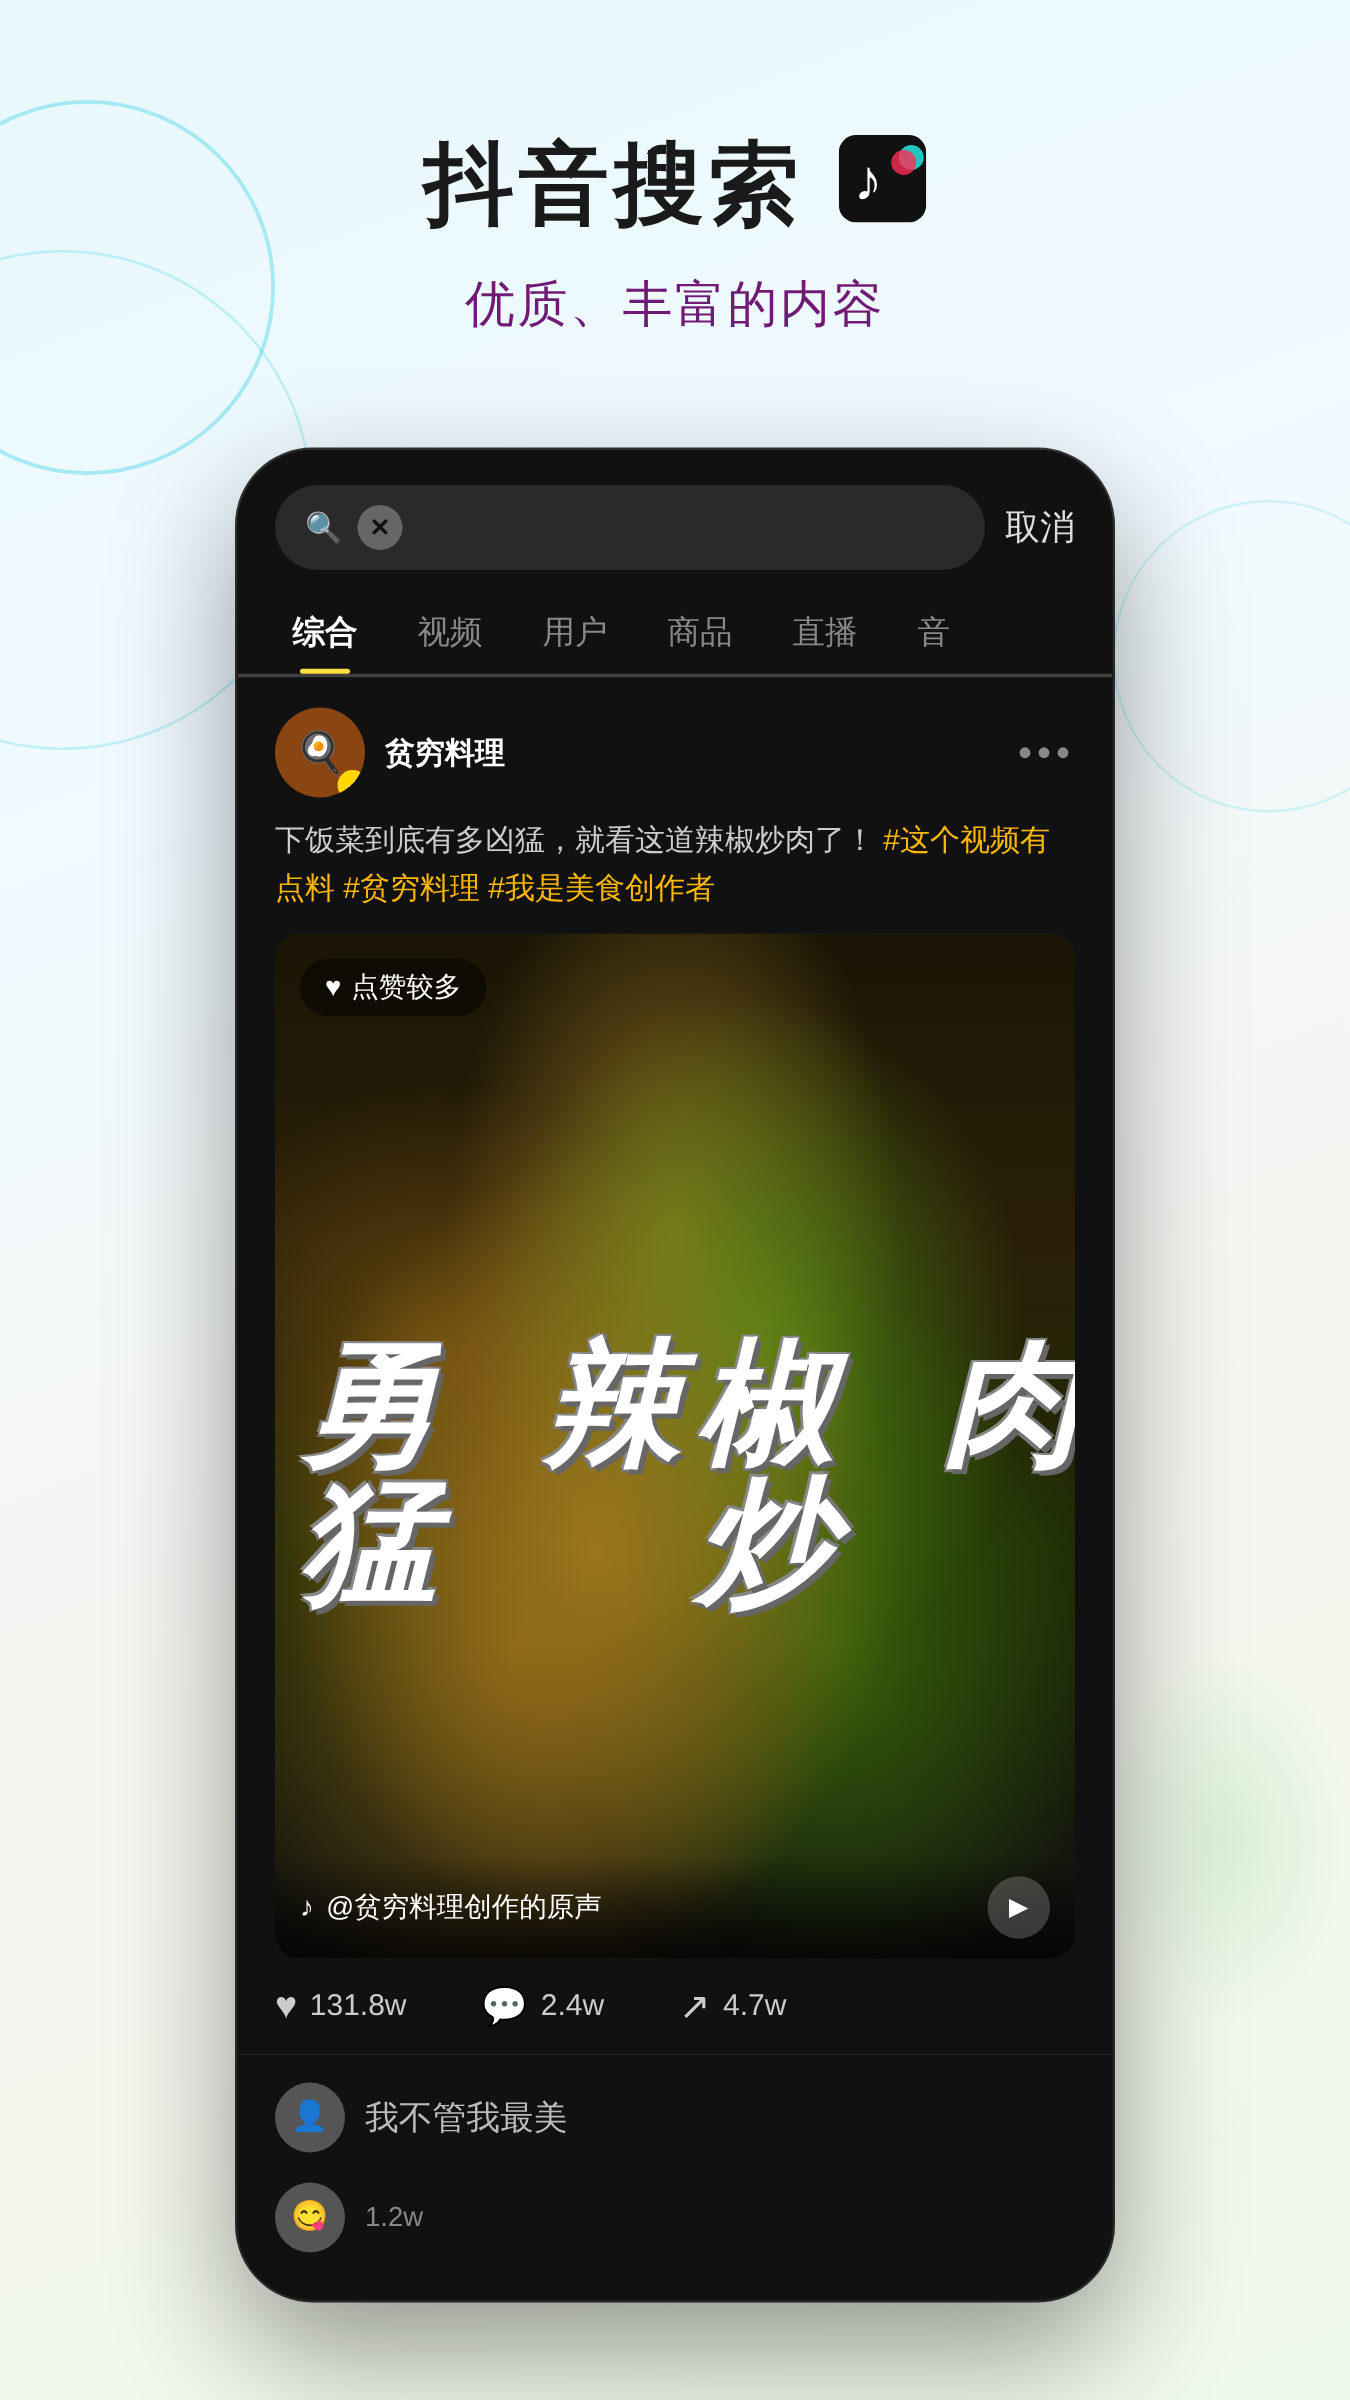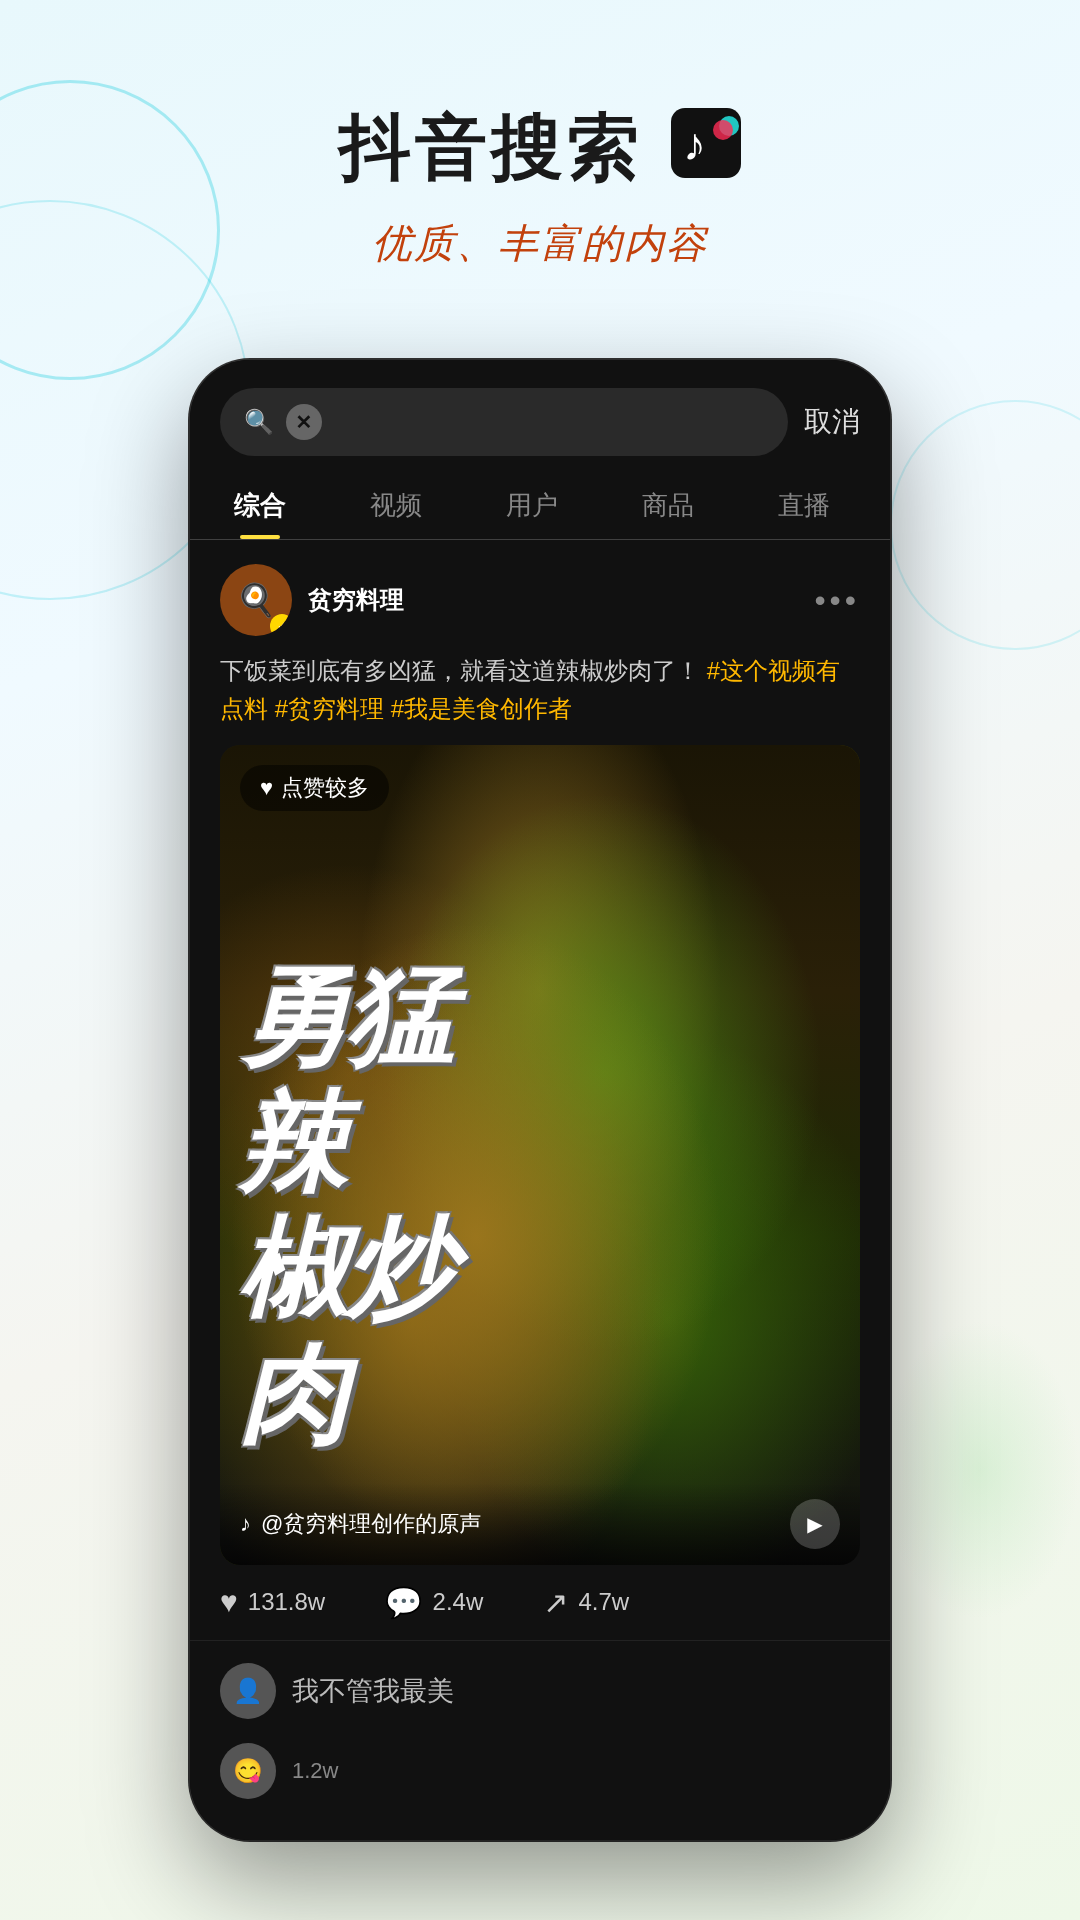--- a/index.html
+++ b/index.html
@@ -69,24 +69,23 @@
 
     .main-title {
       font-size: 72px;
       font-weight: 900;
       color: #1a1a1a;
       letter-spacing: 4px;
     }
 
     .subtitle {
       font-size: 40px;
-      color: #c2410c;
+      color: #701a75;
       font-weight: 400;
       letter-spacing: 2px;
-      font-style: italic;
     }
 
     
     .phone-container {
       position: absolute;
       top: 360px;
       left: 50%;
       transform: translateX(-50%);
       width: 700px;
       height: 1480px;
@@ -158,23 +157,22 @@
     .cancel-btn {
       font-size: 28px;
       color: #ddd;
       white-space: nowrap;
     }
 
     
     .tabs-row {
       display: flex;
       padding: 0 20px;
-      border-bottom: 1px solid #404040;
+      border-bottom: 3px solid #404040;
       background: #111;
-      gap: 36px;
     }
 
     .tab-item {
       padding: 16px 24px;
       font-size: 26px;
       color: #888;
       position: relative;
       white-space: nowrap;
     }
 
@@ -306,21 +304,21 @@
       font-size: 22px;
     }
 
     
     .video-text-overlay {
       position: absolute;
       left: 20px;
       top: 50%;
       transform: translateY(-40%);
       display: flex;
-      flex-direction: column;
+      flex-direction: row;
       gap: 16px;
     }
 
     .video-big-text {
       font-size: 110px;
       font-weight: 900;
       color: white;
       line-height: 1.0;
       text-shadow: 
         4px 4px 0 #666,

